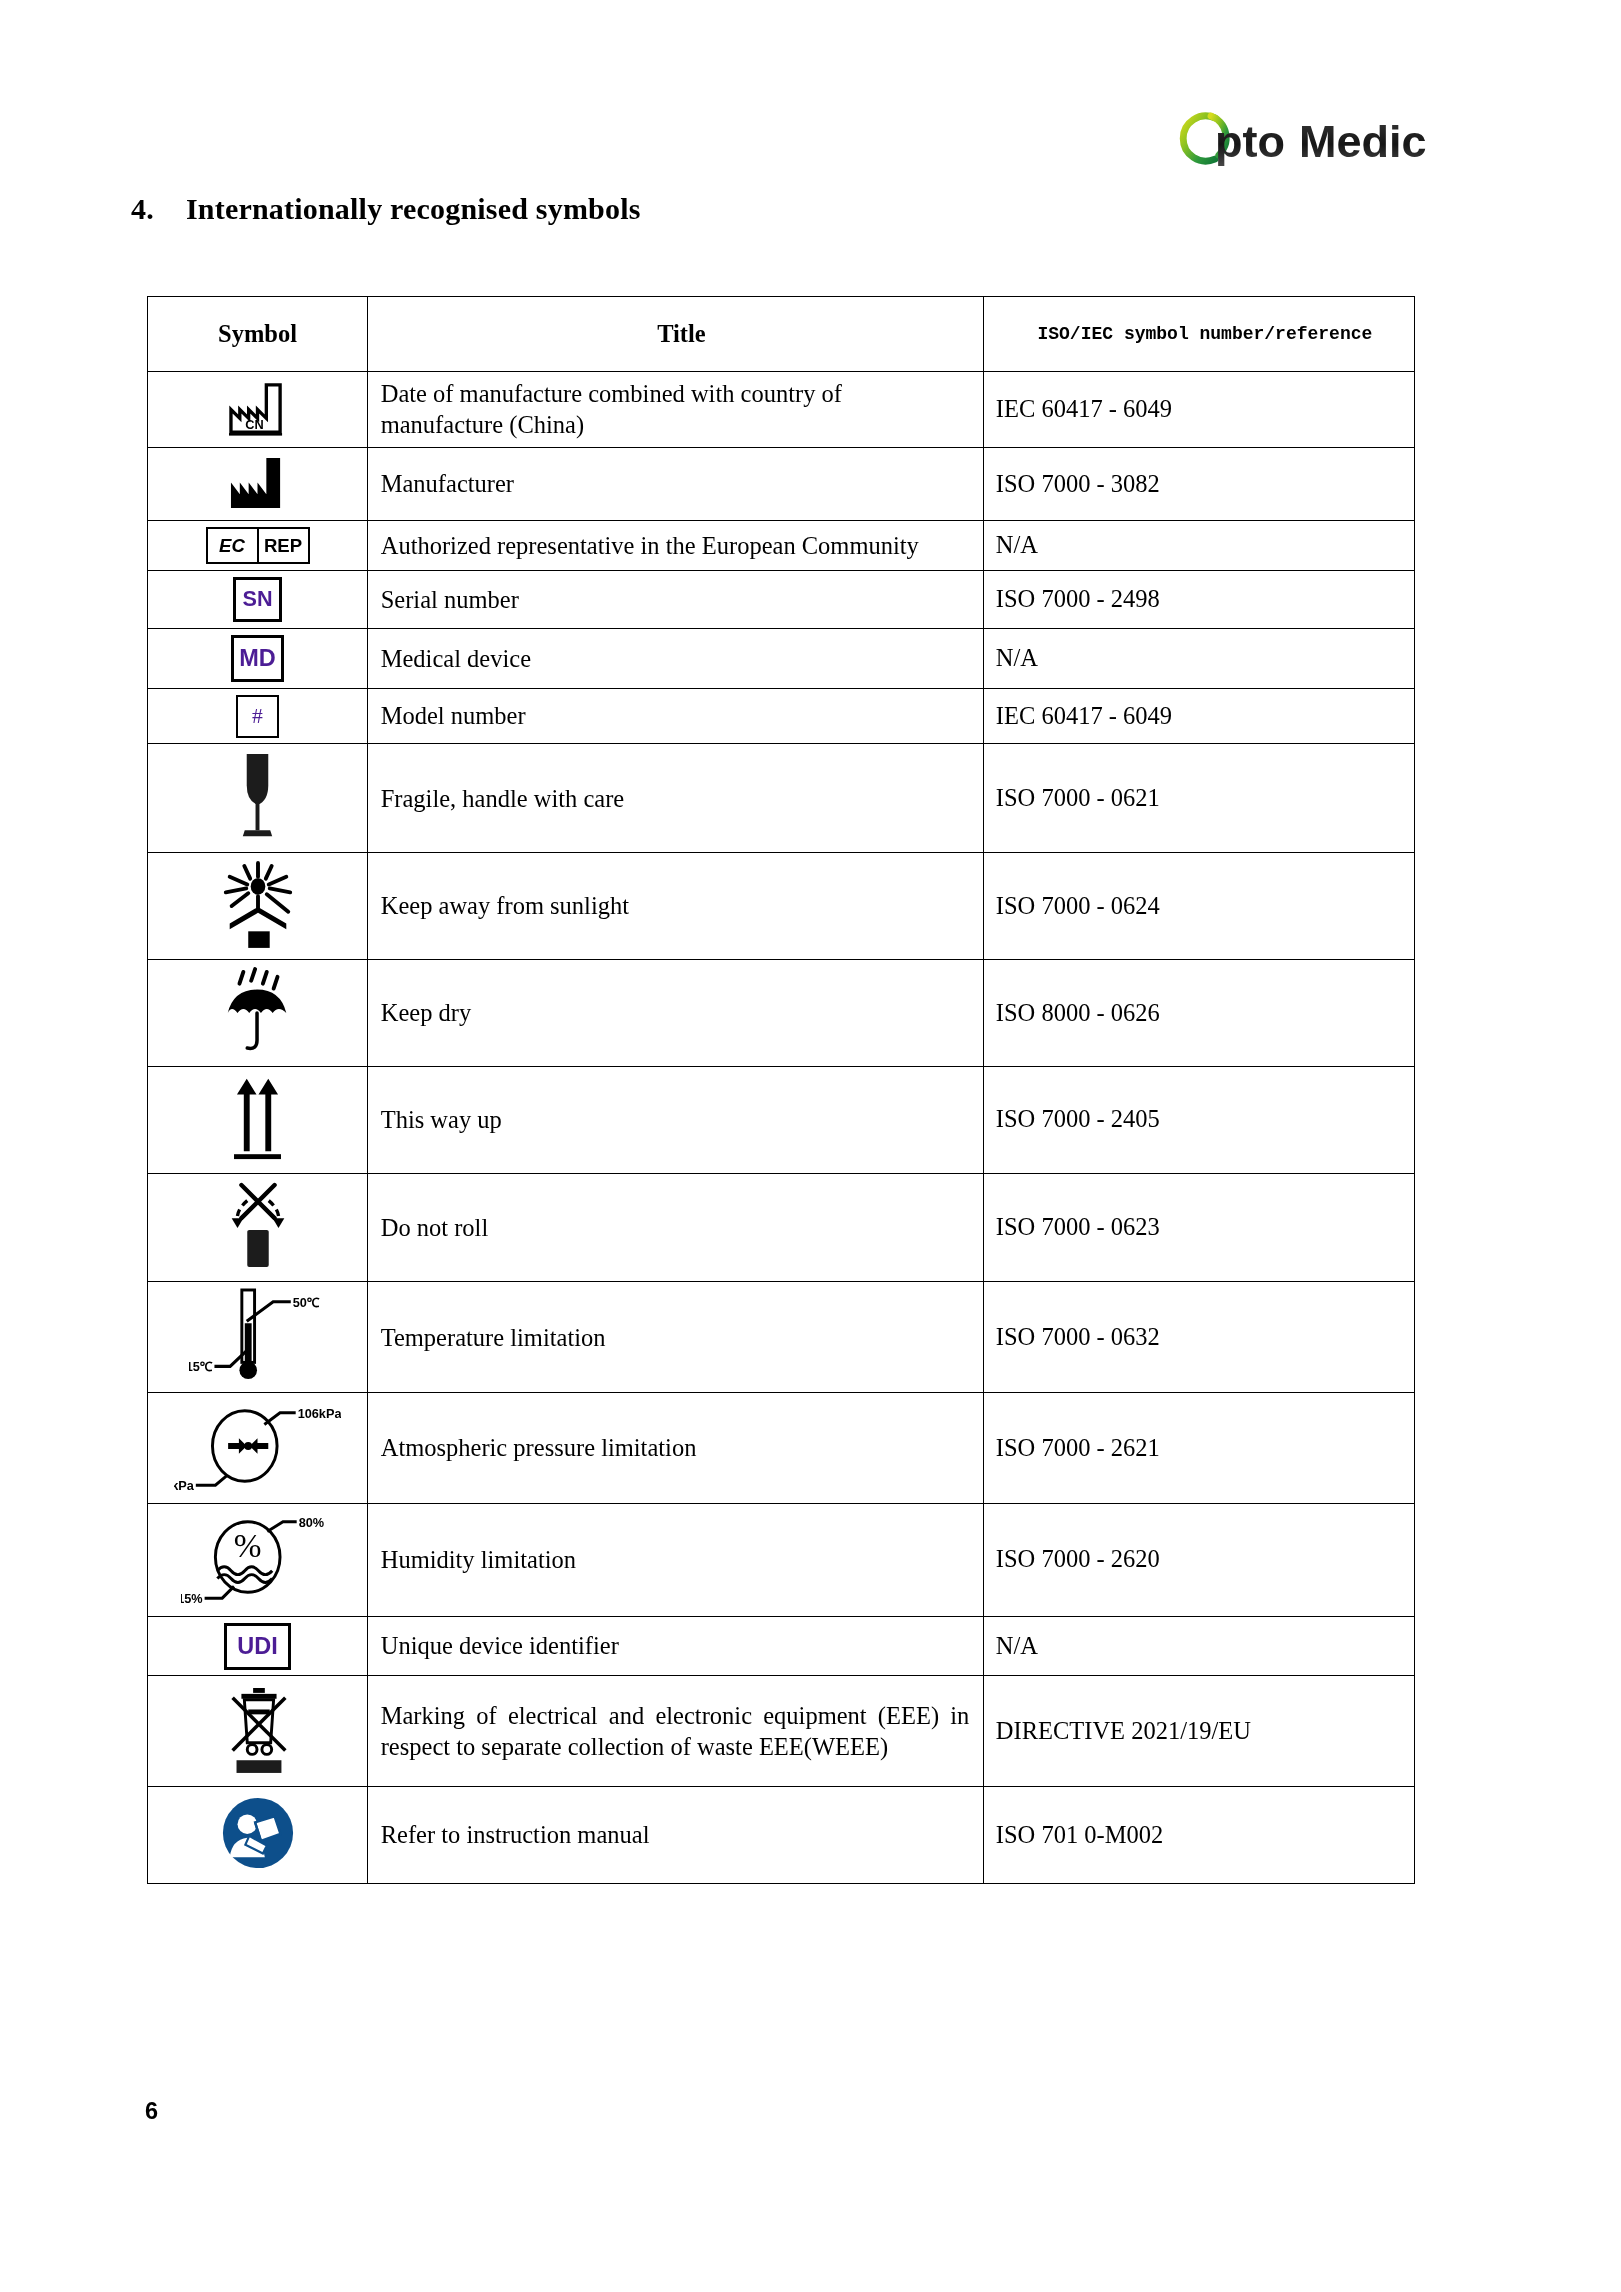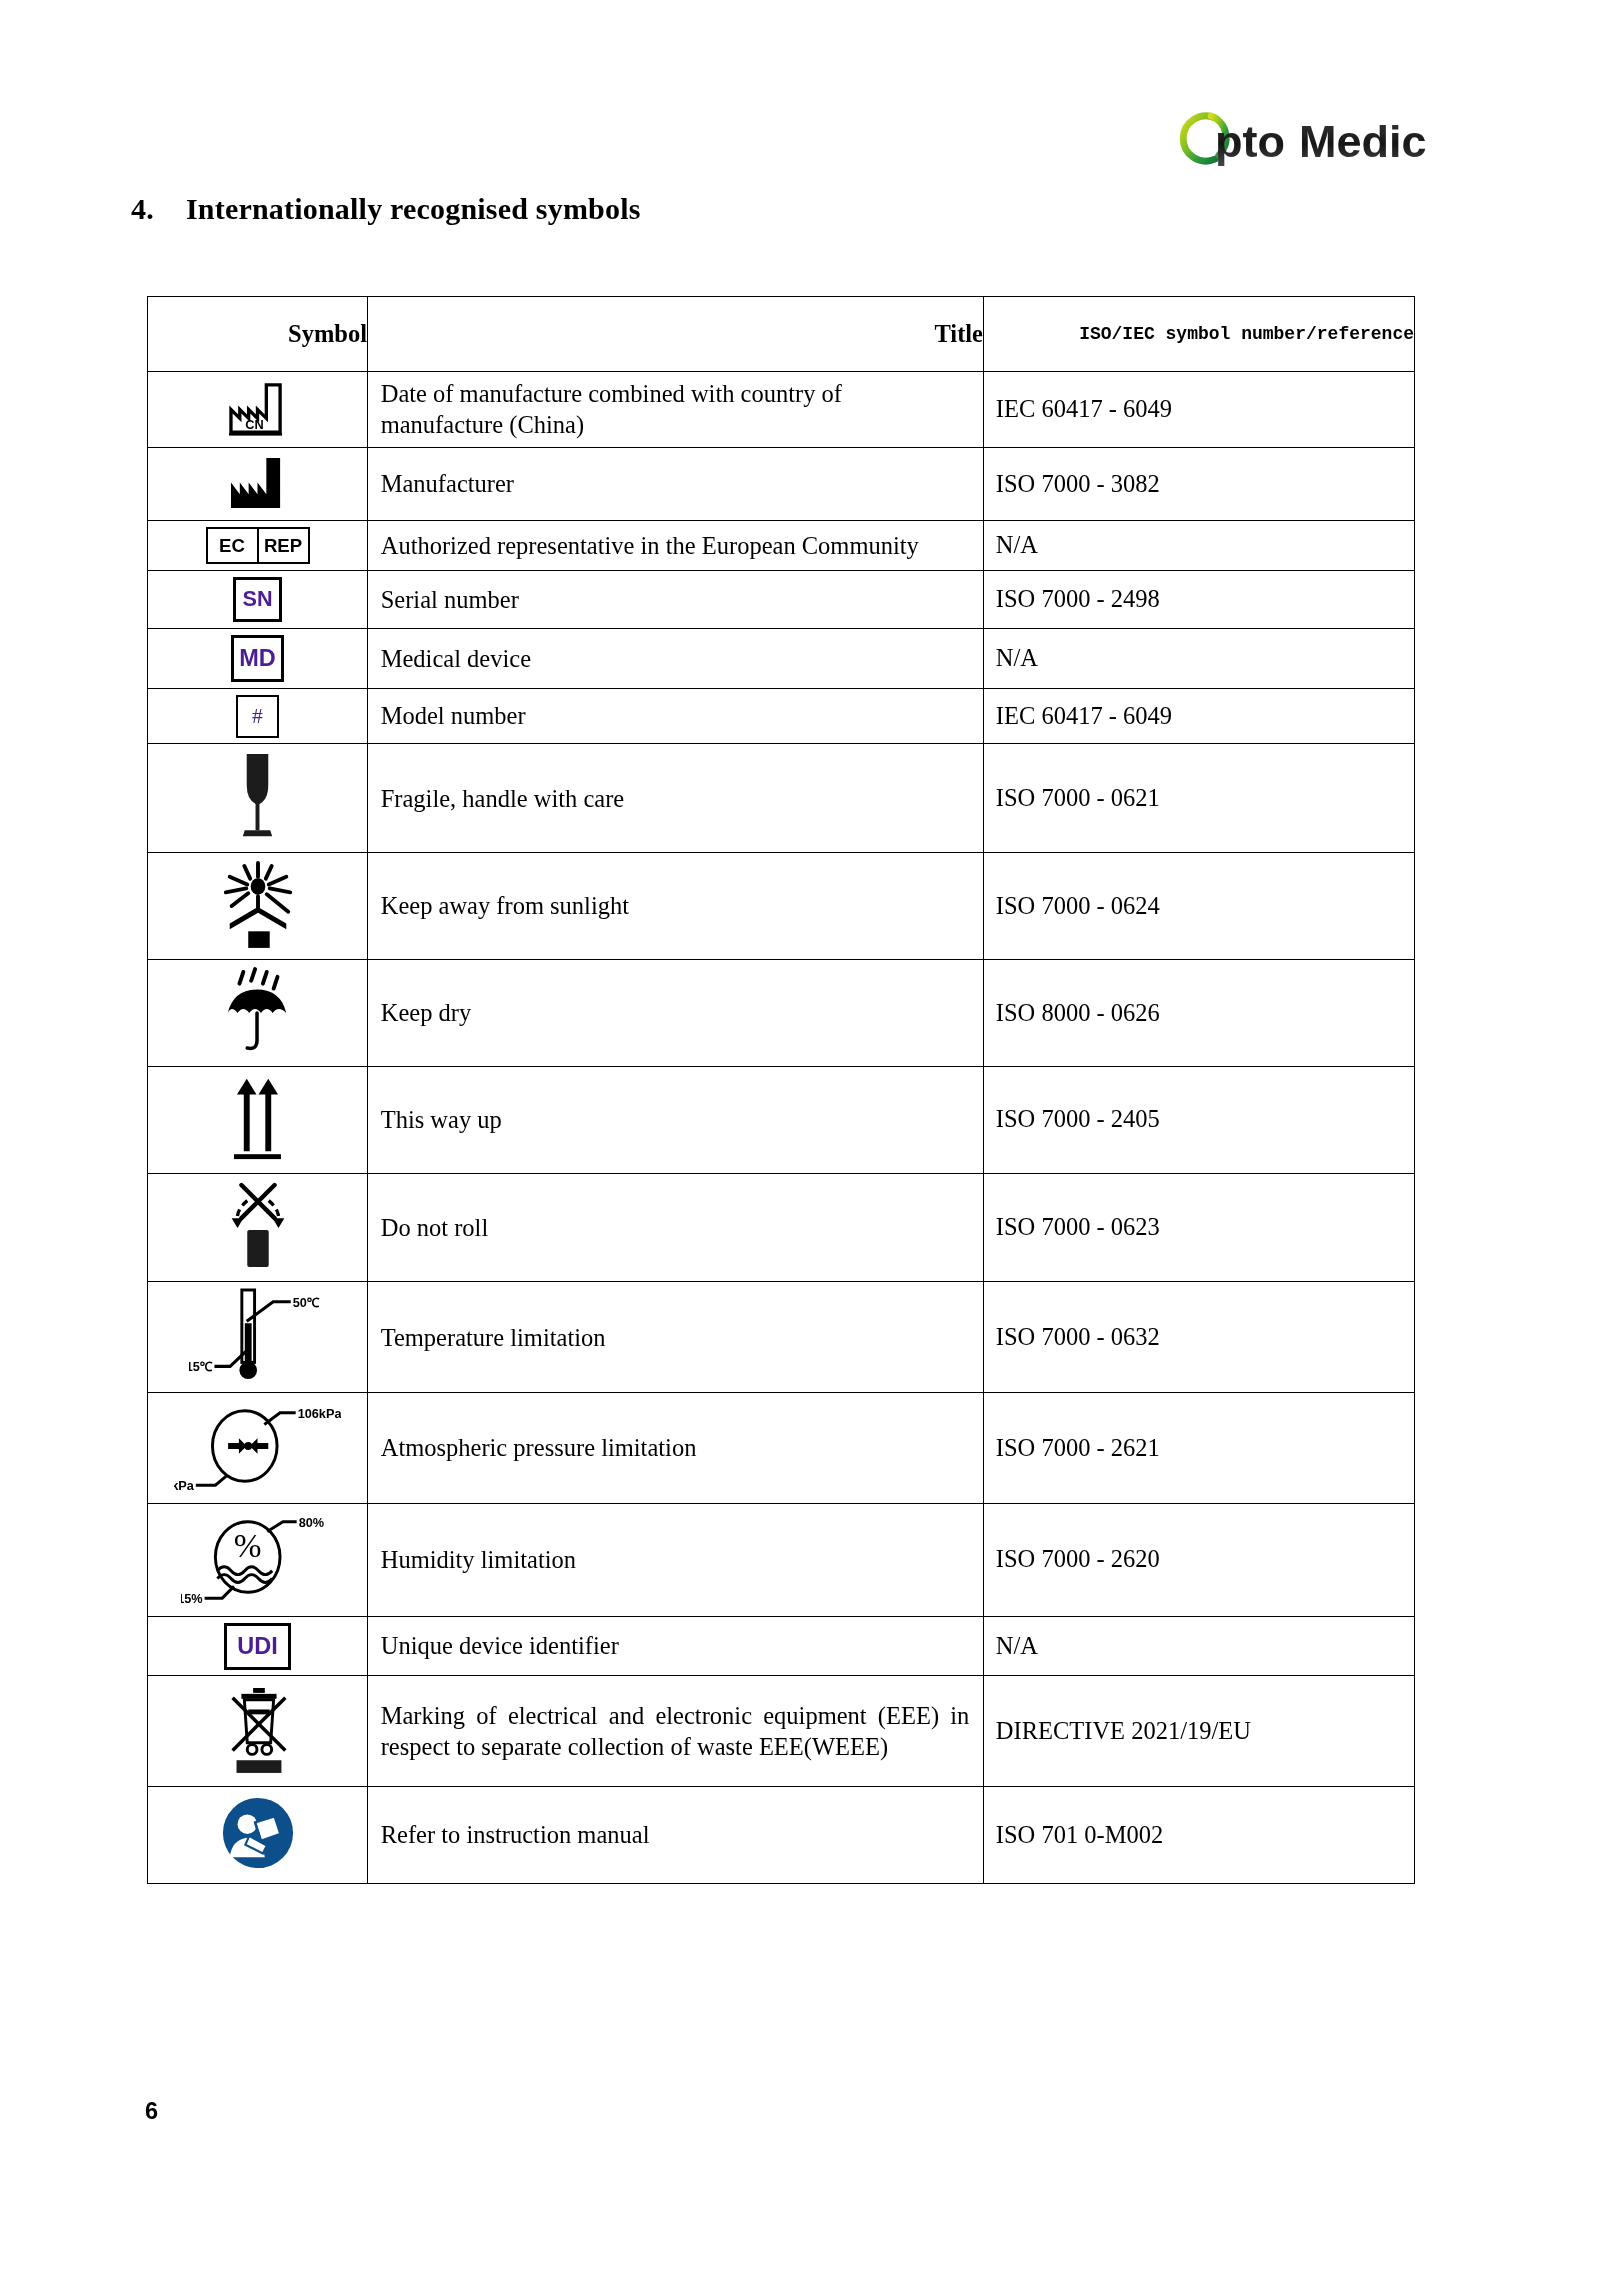--- a/index.html
+++ b/index.html
@@ -60,21 +60,21 @@
     border: 1.6px solid #000;
     padding: 0;
     vertical-align: middle;
     color: #000;
   }
 
   
   .sym-table thead th {
     height: 74px;
     font-weight: bold;
-    text-align: right;
+    text-align: center;
   }
   th.h-symbol {
     text-align: center;
     font-size: 24.5px;
     font-family: "Liberation Serif", serif;
   }
   th.h-title {
     font-size: 24.5px;
     padding-left: 11.8px;
     font-family: "Liberation Serif", serif;
@@ -131,21 +131,21 @@
     font-weight: bold;
     font-size: 18.6px;
   }
   .ecrep span {
     display: inline-flex;
     align-items: center;
     justify-content: center;
     height: 33px;
     width: 49px;
   }
-  .ecrep span.left { border-right: 2.9px solid #000; }
+  .ecrep span.left { border-right: 2.9px solid #000; font-style: italic; }
 
   
   .page-num {
     position: absolute;
     left: 145px;
     top: 2098px;
     font-family: "Liberation Sans", sans-serif;
     font-weight: bold;
     font-size: 23.5px;
     color: #000;

